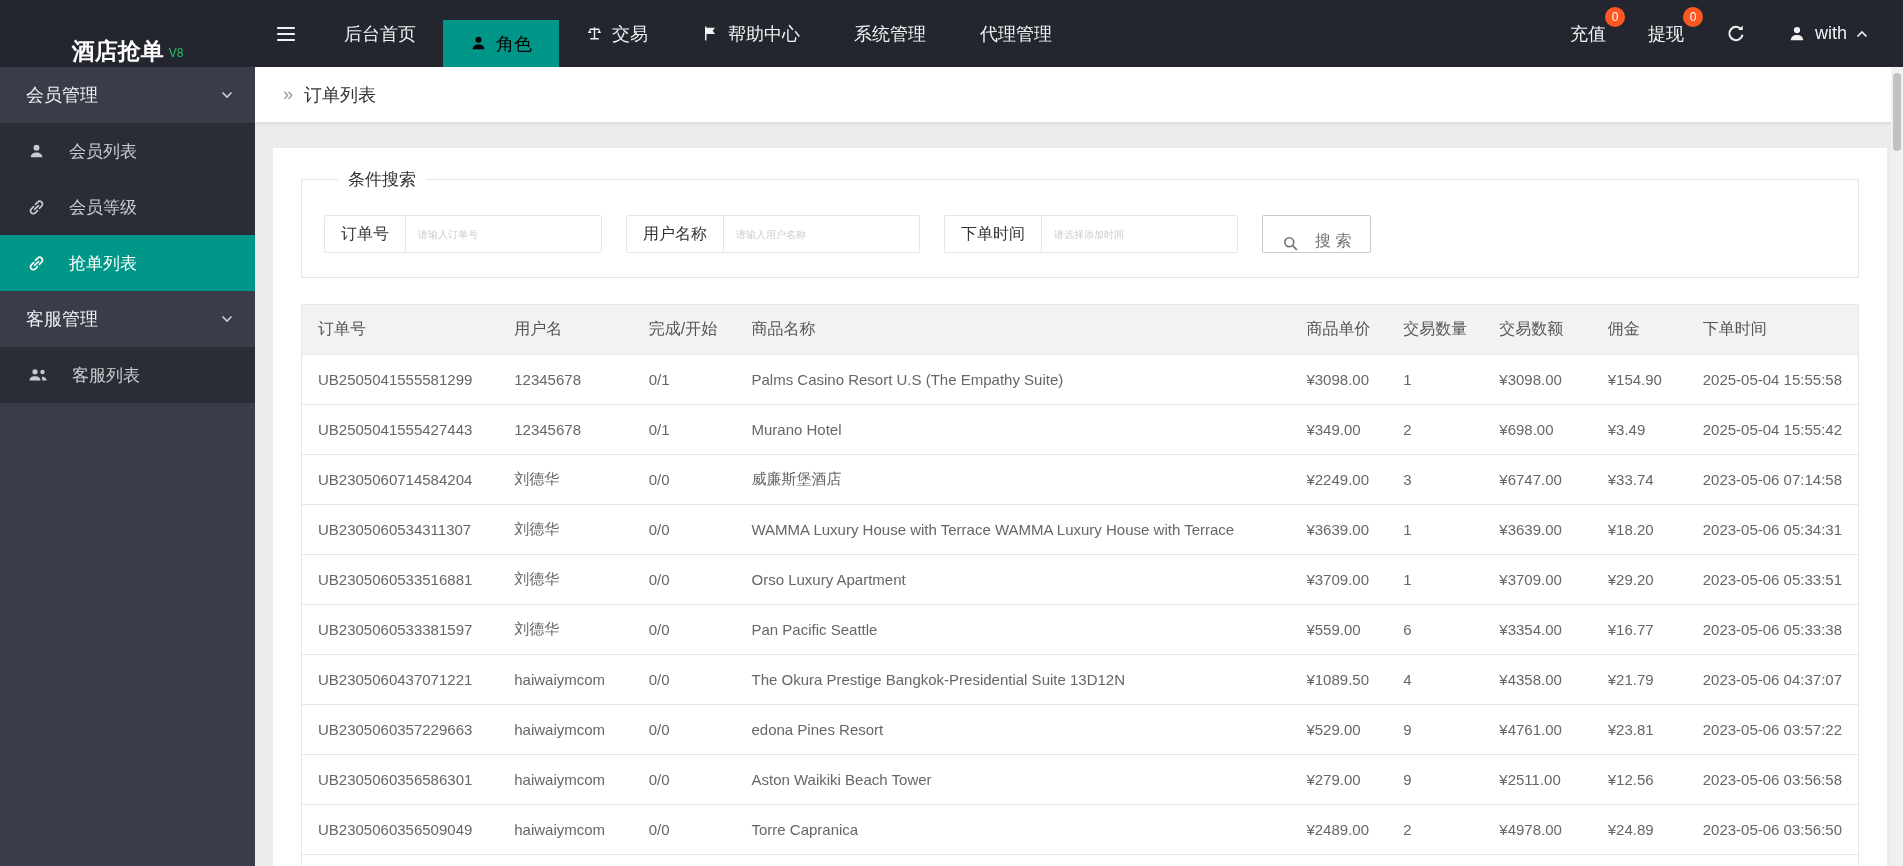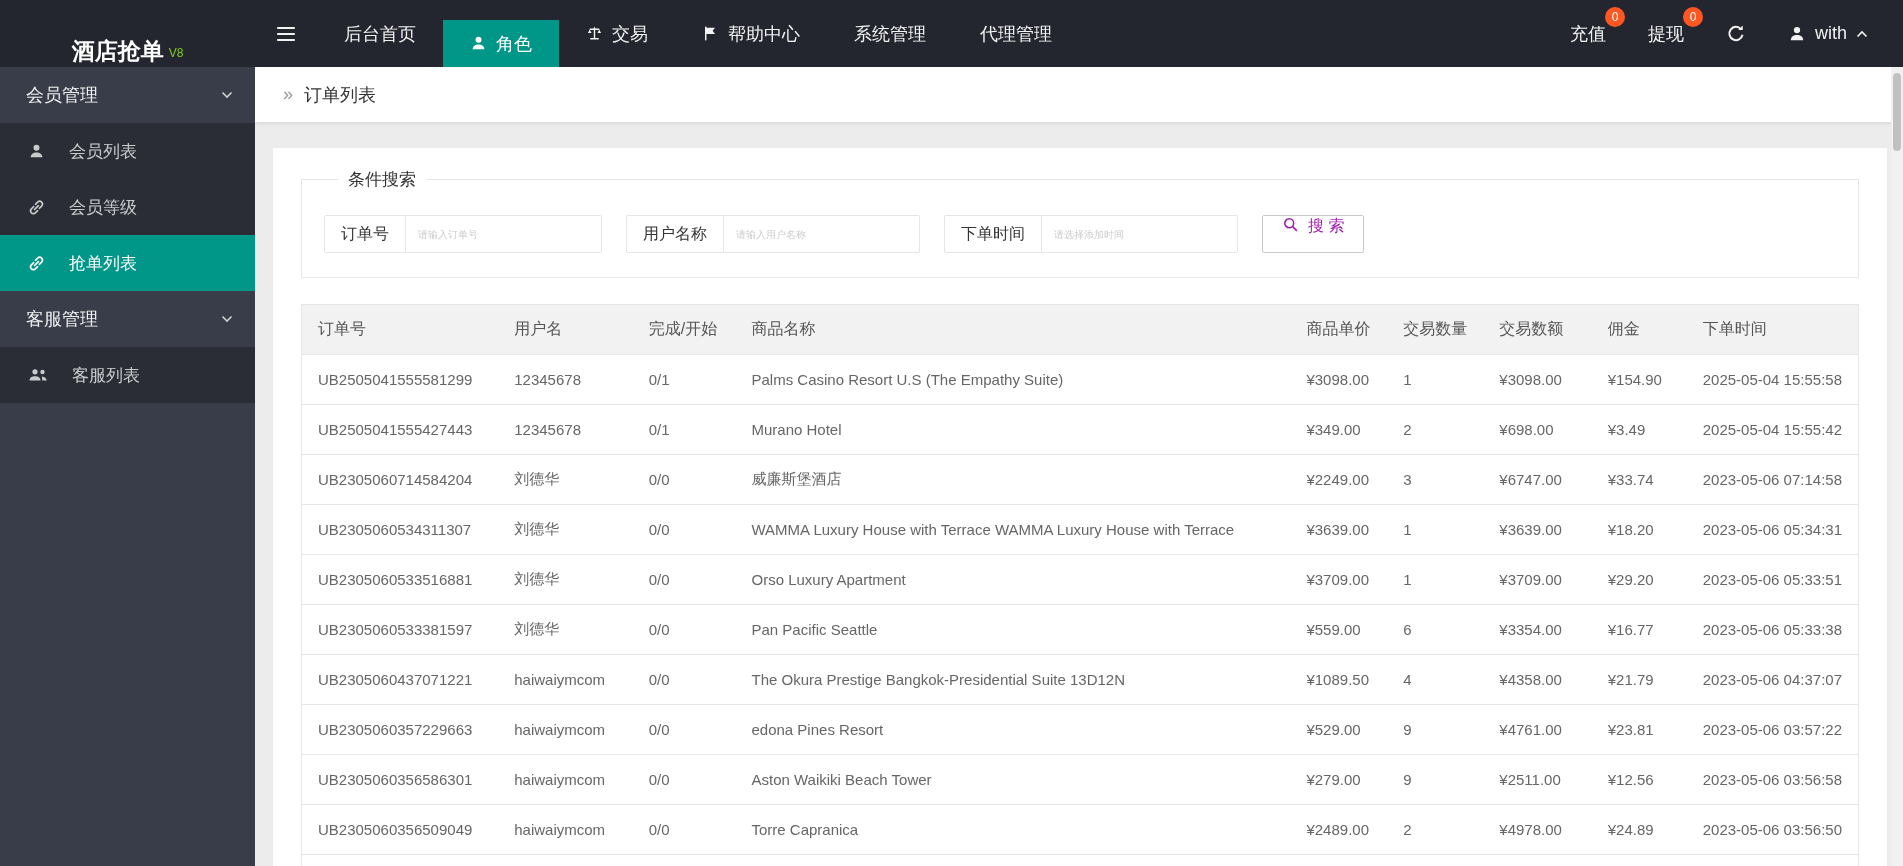--- a/index.html
+++ b/index.html
@@ -4,25 +4,25 @@
 <style>
   * { margin:0; padding:0; box-sizing:border-box; }
   html,body { width:1903px; height:866px; overflow:hidden; background:#ececec;
     font-family:"Liberation Sans","DejaVu Sans",sans-serif; }
   body { position:relative; }
 
   
   .header { height:67px; background:#23262E; display:flex; align-items:stretch; color:#f2f2f2; }
   .logo { width:255px; flex-shrink:0; display:flex; align-items:flex-end; justify-content:center;
     font-size:23px; font-weight:bold; color:#fff; cursor:pointer; }
-  .logo sup { font-size:12px; font-weight:normal; margin-left:5px; position:relative; top:-7px; color:#84cc16; }
+  .logo sup { font-size:12px; font-weight:normal; margin-left:5px; position:relative; top:-7px; color:#22c55e; }
   .menu-toggle { width:62px; display:flex; align-items:center; justify-content:center; cursor:pointer; }
   .nav { display:flex; align-items:stretch;text-align:center; }
   .nav-item { display:flex; align-items:center; gap:9px; padding:0 27px; font-size:18px; cursor:pointer; white-space:nowrap; }
-  .nav-item.active { background:#009688; color:#ffffff;margin-top:20px; }
+  .nav-item.active { background:#009688; color:#000000;margin-top:20px; }
   .nav-spacer { flex:1; }
   .nav-right { display:flex; align-items:stretch; padding-right:14px; }
   .nav-right-item { position:relative; display:flex; align-items:center; padding:0 21px; font-size:18px; cursor:pointer; }
   .badge { position:absolute; top:7px; right:2px; min-width:20px; height:20px; border-radius:10px;
     background:#FF5722; color:#fff; font-size:12px; line-height:20px; text-align:center; padding:0 5px; }
   .user { gap:9px; }
   .i { display:inline-flex; align-items:center; justify-content:center; }
 
   
   .layout { display:flex; height:799px; }
@@ -47,22 +47,22 @@
   
   fieldset { border:1px solid #e6e6e6; padding:24px 22px; }
   legend { font-size:17px; color:#333; padding:0 10px; margin-left:14px; }
   .form-row { display:flex; align-items:center; gap:24px; }
   .input-group { display:flex; align-items:stretch; height:38px; border:1px solid #e6e6e6; border-radius:2px; background:#fff; }
   .ig-label { display:flex; align-items:center; padding:0 16px; border-right:1px solid #e6e6e6;
     font-size:16px; color:#333; white-space:nowrap; }
   .ig-input { border:none; outline:none; padding:0 12px; font-size:10px; width:195px; color:#0f766e;
     font-family:"Liberation Sans","DejaVu Sans",sans-serif; }
   .ig-input::placeholder { color:#ccc; }
-  .search-btn { display:flex; align-items:flex-start; gap:9px; height:38px; padding:0 19px;
-    border:1px solid #c9c9c9; border-radius:2px; background:#fff; font-size:16px; color:#a21caf; cursor:pointer;
+  .search-btn { display:flex; align-items:flex-end; gap:16px; height:38px; padding:0 19px;
+    border:1px solid #c9c9c9; border-radius:2px; background:#fff; font-size:16px; color:#737373; cursor:pointer;
     font-family:"Liberation Sans","DejaVu Sans",sans-serif; }
 
   
   .orders-table { width:100%; border-collapse:collapse; margin-top:26px; border:1px solid #e6e6e6; }
   .orders-table th { background:#f2f2f2; font-weight:normal; text-align:left; font-size:16px; color:#555;
     height:50px; padding:0 16px; border-bottom:1px solid #e6e6e6; white-space:nowrap; }
   .orders-table td { font-size:15px; color:#666; height:50px; padding:0 16px;
     border-bottom:1px solid #e6e6e6; white-space:nowrap; overflow:hidden; }
   .orders-table th:nth-child(1), .orders-table td:nth-child(1) { width:198px; }
   .orders-table th:nth-child(2), .orders-table td:nth-child(2) { width:136px; }

